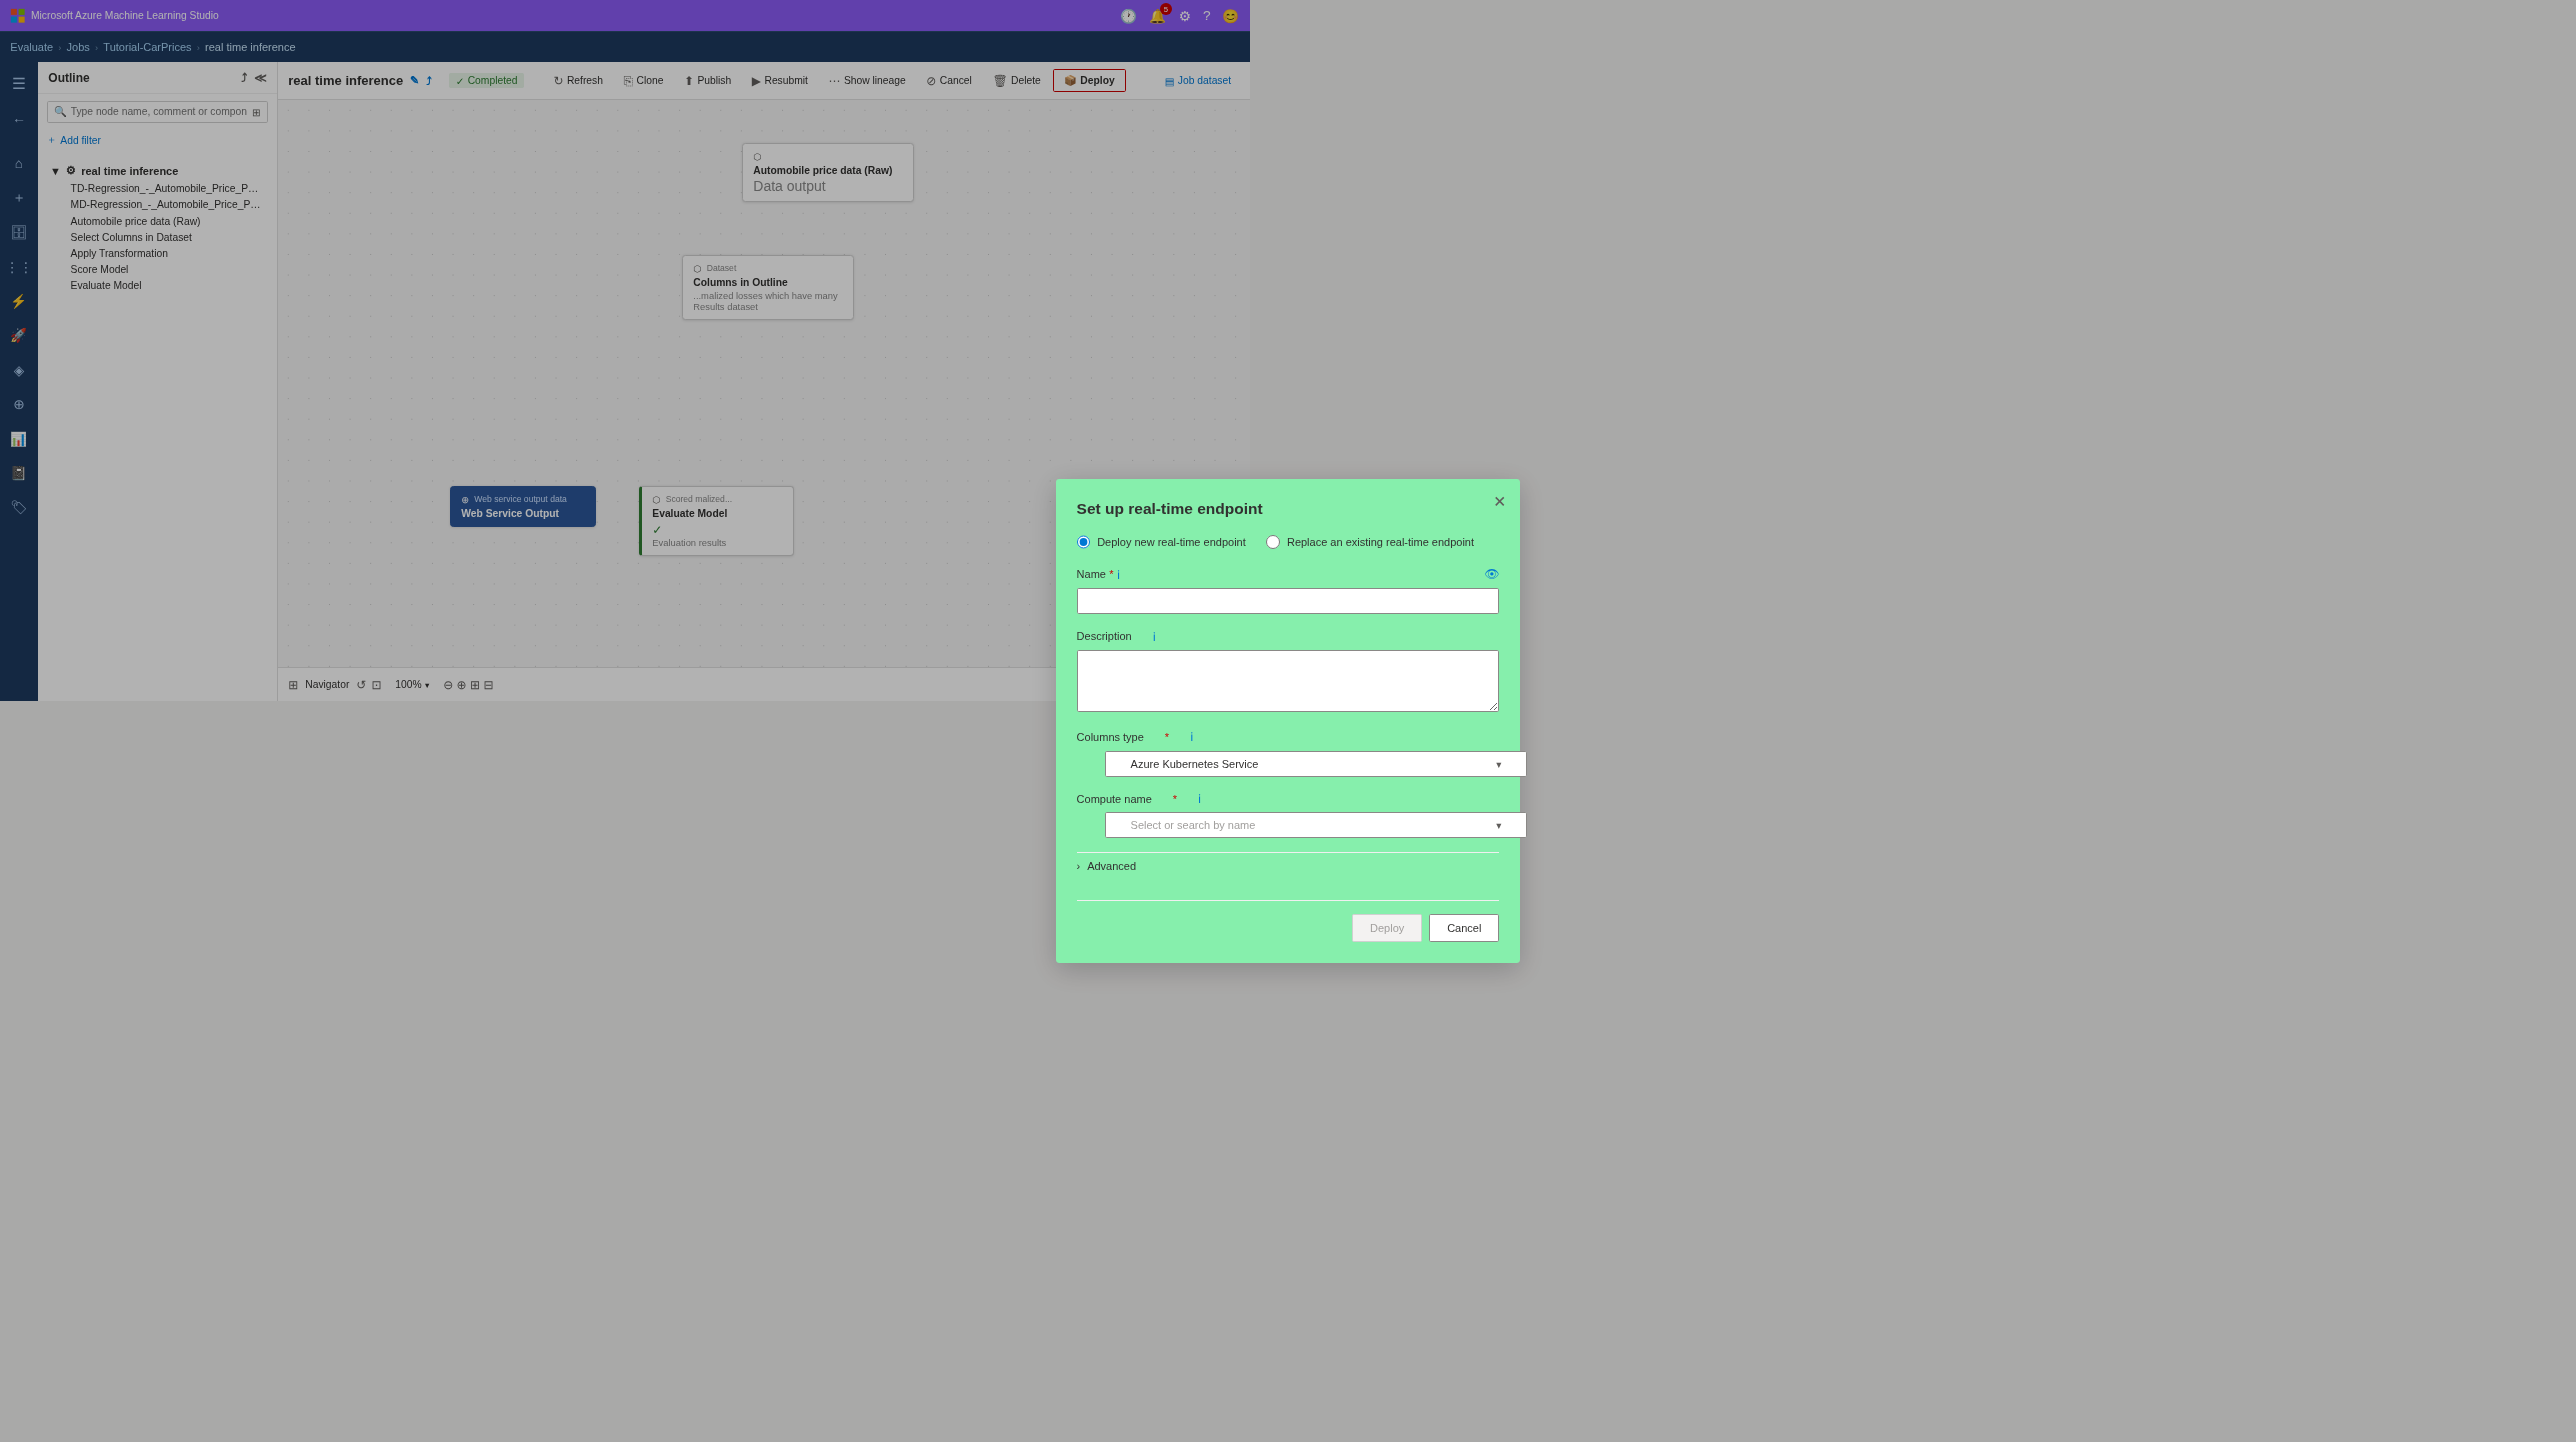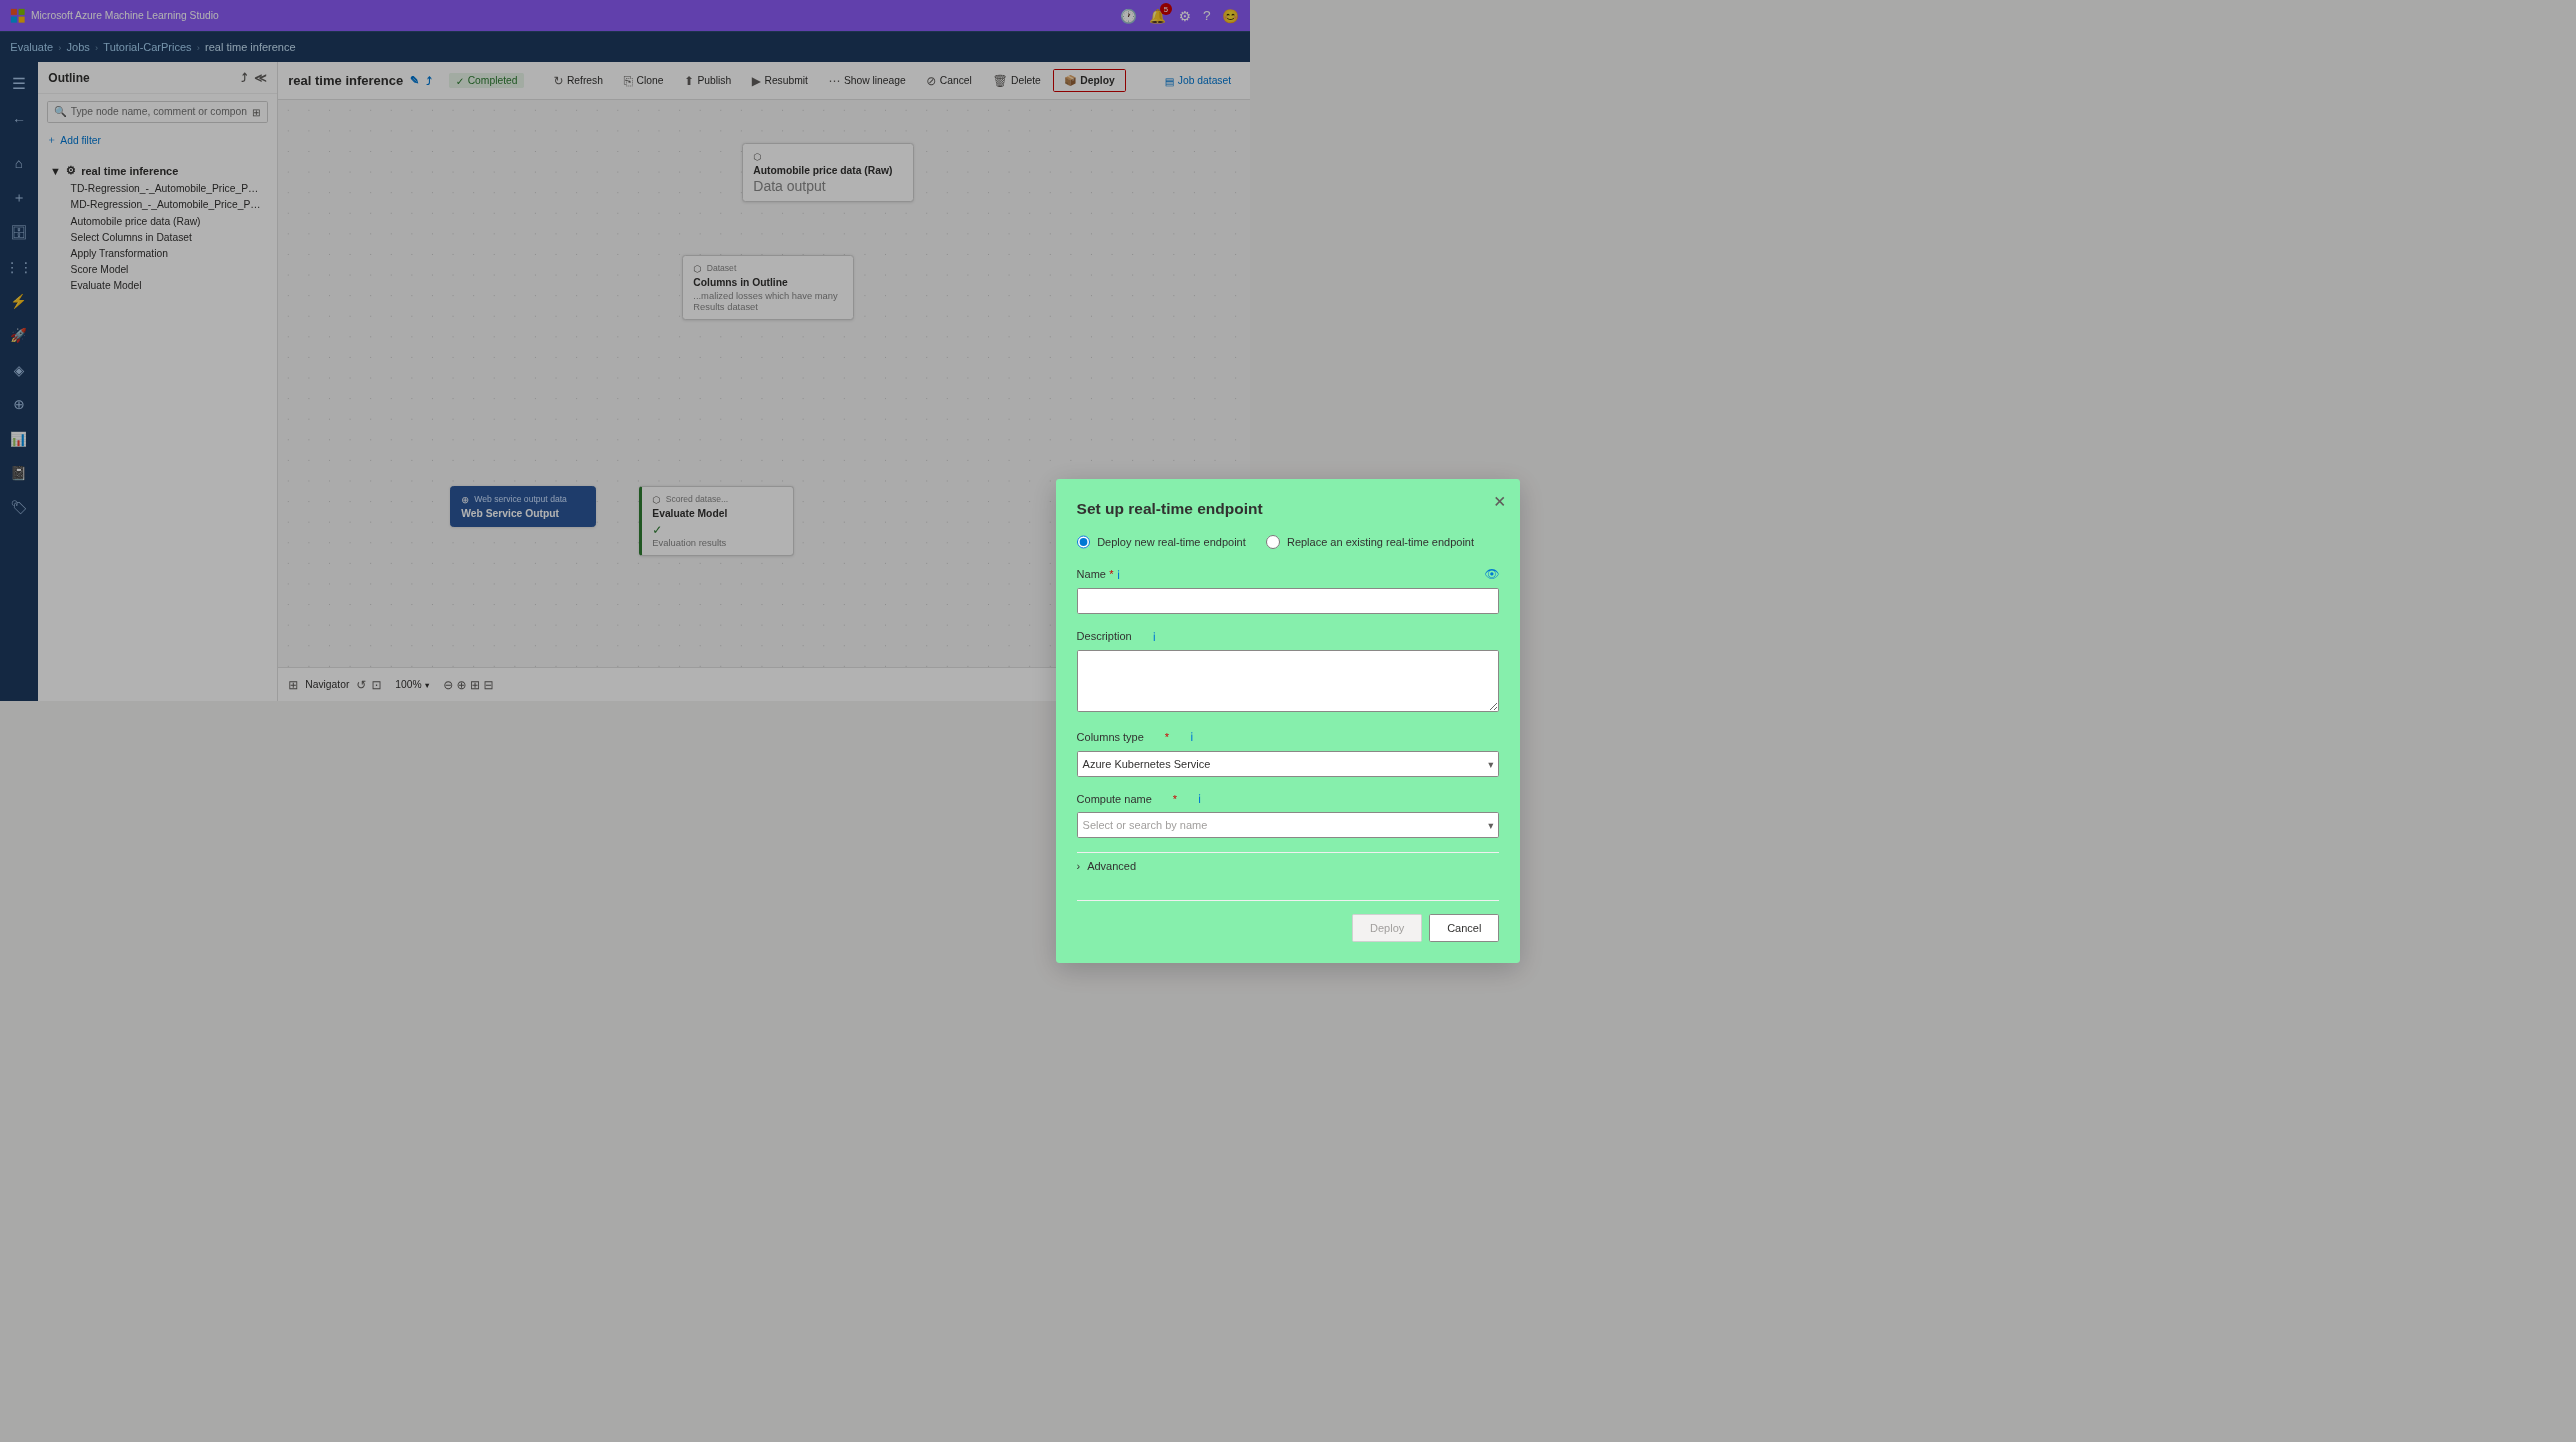--- a/index.html
+++ b/index.html
@@ -259,23 +259,23 @@
       padding: 6px 8.6px; font-size: 11px; color: #323130;
       outline: none;
     }
     .textarea-input {
       width: 100%; border: 0.9px solid #8a8886; border-radius: 1.7px;
       padding: 6px 8.6px; font-size: 11px; color: #323130;
       outline: none; resize: vertical; min-height: 62px;
     }
     .select-input {
       width: 100%; border: 0.9px solid #8a8886; border-radius: 1.7px;
-      padding: 6px 5px; font-size: 11px; color: #323130;
+      padding: 6px 25px; font-size: 11px; color: #323130;
       background: white; cursor: pointer;
-      display: flex; align-items: center; justify-content: space-between;
+      display: flex; align-items: center; justify-content: space-between; margin-left: 28px;
     }
     .select-arrow { color: #605e5c; font-size: 10.3px; }
 
     
     .advanced-section {
       display: flex; align-items: center; gap: 6.9px;
       font-size: 11px; color: #323130; cursor: pointer;
       padding: 6.9px 0;
       border-top: 0.9px solid #f0f0f0;
       margin-top: 3.4px;
@@ -464,21 +464,21 @@
         <div class="pipeline-node-header">
           <span style="color: white">⊕</span>
           <span style="font-size:8.6px;color:#cce0ff">Web service output data</span>
         </div>
         <div class="pipeline-node-title" style="color:white">Web Service Output</div>
       </div>
 
       <div class="pipeline-node" style="left: 361px; top: 386px; min-width: 155px; border-left: 3.4px solid #2e7d32;">
         <div class="pipeline-node-header">
           <span>⬡</span>
-          <span style="font-size:8.6px;color:#888">Scored datase...</span>
+          <span style="font-size:8.6px;color:#888">Scored malized...</span>
         </div>
         <div class="pipeline-node-title">Evaluate Model</div>
         <div style="color:#2e7d32;font-size:12px;margin-top:3.4px">✓</div>
         <div style="font-size:9.4px;color:#888">Evaluation results</div>
       </div>
     </div>
 
     <div class="bottom-bar">
       <span style="font-size:12px;color:#605e5c">⊞</span>
       <span>Navigator</span>

